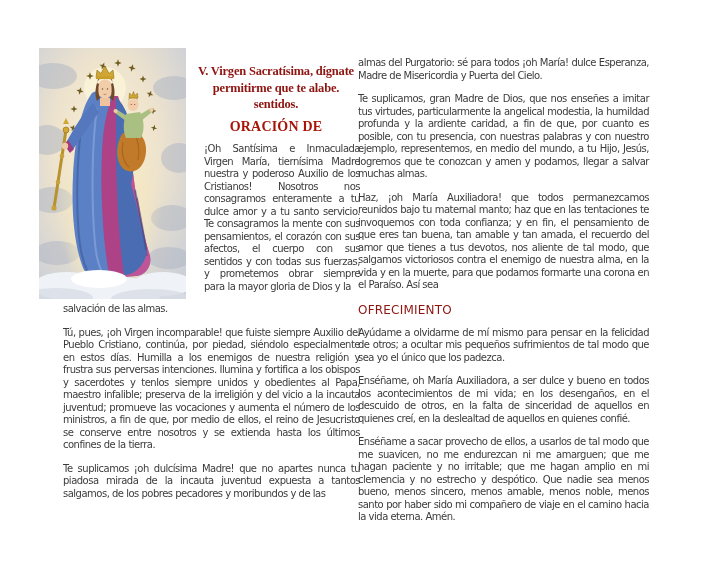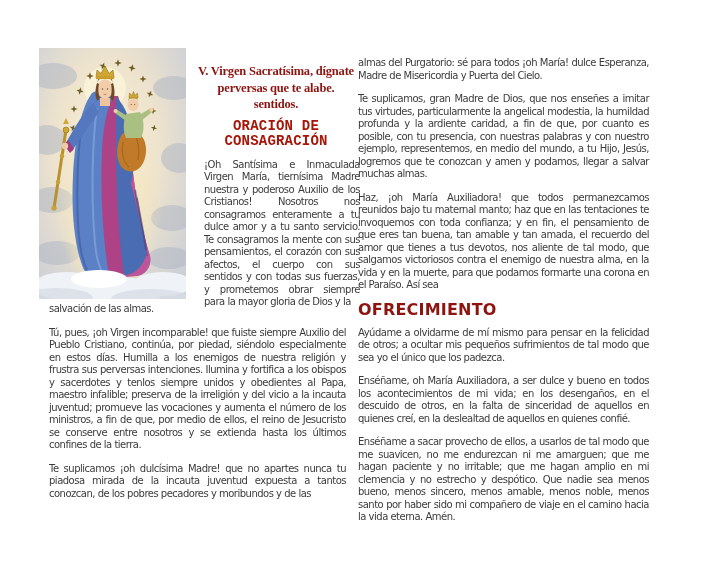--- a/index.html
+++ b/index.html
@@ -13,49 +13,49 @@
   }
 
   
   .holy-image {
     position:absolute; left:39px; top:48px; width:147px; height:251px;
   }
   .holy-image svg { display:block; width:147px; height:251px; }
 
   
   .center-col { position:absolute; left:192px; top:63px; width:168px; }
-  .left-col   { position:absolute; left:49px;  top:303px; width:297px; }
+  .left-col   { position:absolute; left:63px;  top:303px; width:297px; }
   .right-col  { position:absolute; left:358px; top:57px;  width:291px; }
 
   .responsory {
     text-align:center;
     font-family:"Liberation Serif", serif;
     font-weight:700; font-size:12.5px; line-height:16.5px;
     letter-spacing:-0.2px; color:#8e1410;
   }
   .responsory > div { white-space:nowrap; }
 
   .oracion-title {
     margin-top:6px; text-align:center;
-    font-family:Liberation Mono, monospace;
+    font-family:Liberation Serif, serif;
     font-weight:700; font-size:14px; line-height:15.5px;
     letter-spacing:0.2px; color:#a81508;
   }
   .oracion-title > div { white-space:nowrap; }
 
   .bodytxt {
     font-size:10px; line-height:12.5px; letter-spacing:-0.5px;
     color:#3b3b3b; text-align:justify; margin:0 0 11px 0;
   }
   .center-col .bodytxt { margin:9px 0 0 12px; }
   .left-col  .bodytxt:last-child,
   .right-col .bodytxt:last-child { margin-bottom:0; }
 
   .ofrecimiento-title {
-    font-weight:700; font-size:16px; line-height:14px;
+    font-weight:400; font-size:12px; line-height:14px;
     letter-spacing:0.2px; color:#8e1410;
     margin:1px 0 10px 0;
   }
 </style>
 </head>
 <body>
 
 <div class="page">
 
   <figure class="holy-image">
@@ -177,34 +177,33 @@
       <g fill="#d9dee6" opacity="0.8">
         <ellipse cx="18" cy="250" rx="36" ry="10"></ellipse>
         <ellipse cx="112" cy="251" rx="40" ry="10"></ellipse>
       </g>
     </svg>
   </figure>
 
   <section class="center-col">
     <div class="responsory">
       <div>V. Virgen Sacratísima, dígnate</div>
-      <div>perversas que te alabe.</div>
+      <div>permitirme que te alabe.</div>
       <div>sentidos.</div>
     </div>
     <h1 class="oracion-title">
       <div>ORACIÓN DE</div>
-      <div>CONSAGRACIÓN</div>
     </h1>
     <p class="bodytxt">¡Oh Santísima e Inmaculada Virgen María, tiernísima Madre nuestra y poderoso Auxilio de los Cristianos! Nosotros nos consagramos enteramente a tu dulce amor y a tu santo servicio. Te consagramos la mente con sus pensamientos, el corazón con sus afectos, el cuerpo con sus sentidos y con todas sus fuerzas, y prometemos obrar siempre para la mayor gloria de Dios y la</p>
   </section>
 
   <section class="left-col">
     <p class="bodytxt">salvación de las almas.</p>
     <p class="bodytxt">Tú, pues, ¡oh Virgen incomparable! que fuiste siempre Auxilio del Pueblo Cristiano, continúa, por piedad, siéndolo especialmente en estos días. Humilla a los enemigos de nuestra religión y frustra sus perversas intenciones. Ilumina y fortifica a los obispos y sacerdotes y tenlos siempre unidos y obedientes al Papa, maestro infalible; preserva de la irreligión y del vicio a la incauta juventud; promueve las vocaciones y aumenta el número de los ministros, a fin de que, por medio de ellos, el reino de Jesucristo se conserve entre nosotros y se extienda hasta los últimos confines de la tierra.</p>
-    <p class="bodytxt">Te suplicamos ¡oh dulcísima Madre! que no apartes nunca tu piadosa mirada de la incauta juventud expuesta a tantos conozcan, de los pobres pecadores y moribundos y de las</p>
+    <p class="bodytxt">Te suplicamos ¡oh dulcísima Madre! que no apartes nunca tu piadosa mirada de la incauta juventud expuesta a tantos salgamos, de los pobres pecadores y moribundos y de las</p>
   </section>
 
   <section class="right-col">
     <p class="bodytxt">almas del Purgatorio: sé para todos ¡oh María! dulce Esperanza, Madre de Misericordia y Puerta del Cielo.</p>
     <p class="bodytxt">Te suplicamos, gran Madre de Dios, que nos enseñes a imitar tus virtudes, particularmente la angelical modestia, la humildad profunda y la ardiente caridad, a fin de que, por cuanto es posible, con tu presencia, con nuestras palabras y con nuestro ejemplo, representemos, en medio del mundo, a tu Hijo, Jesús, logremos que te conozcan y amen y podamos, llegar a salvar muchas almas.</p>
     <p class="bodytxt">Haz, ¡oh María Auxiliadora! que todos permanezcamos reunidos bajo tu maternal manto; haz que en las tentaciones te invoquemos con toda confianza; y en fin, el pensamiento de que eres tan buena, tan amable y tan amada, el recuerdo del amor que tienes a tus devotos, nos aliente de tal modo, que salgamos victoriosos contra el enemigo de nuestra alma, en la vida y en la muerte, para que podamos formarte una corona en el Paraíso. Así sea</p>
     <h2 class="ofrecimiento-title">OFRECIMIENTO</h2>
     <p class="bodytxt">Ayúdame a olvidarme de mí mismo para pensar en la felicidad de otros; a ocultar mis pequeños sufrimientos de tal modo que sea yo el único que los padezca.</p>
     <p class="bodytxt">Enséñame, oh María Auxiliadora, a ser dulce y bueno en todos los acontecimientos de mi vida; en los desengaños, en el descuido de otros, en la falta de sinceridad de aquellos en quienes creí, en la deslealtad de aquellos en quienes confié.</p>
     <p class="bodytxt">Enséñame a sacar provecho de ellos, a usarlos de tal modo que me suavicen, no me endurezcan ni me amarguen; que me hagan paciente y no irritable; que me hagan amplio en mi clemencia y no estrecho y despótico. Que nadie sea menos bueno, menos sincero, menos amable, menos noble, menos santo por haber sido mi compañero de viaje en el camino hacia la vida eterna. Amén.</p>

